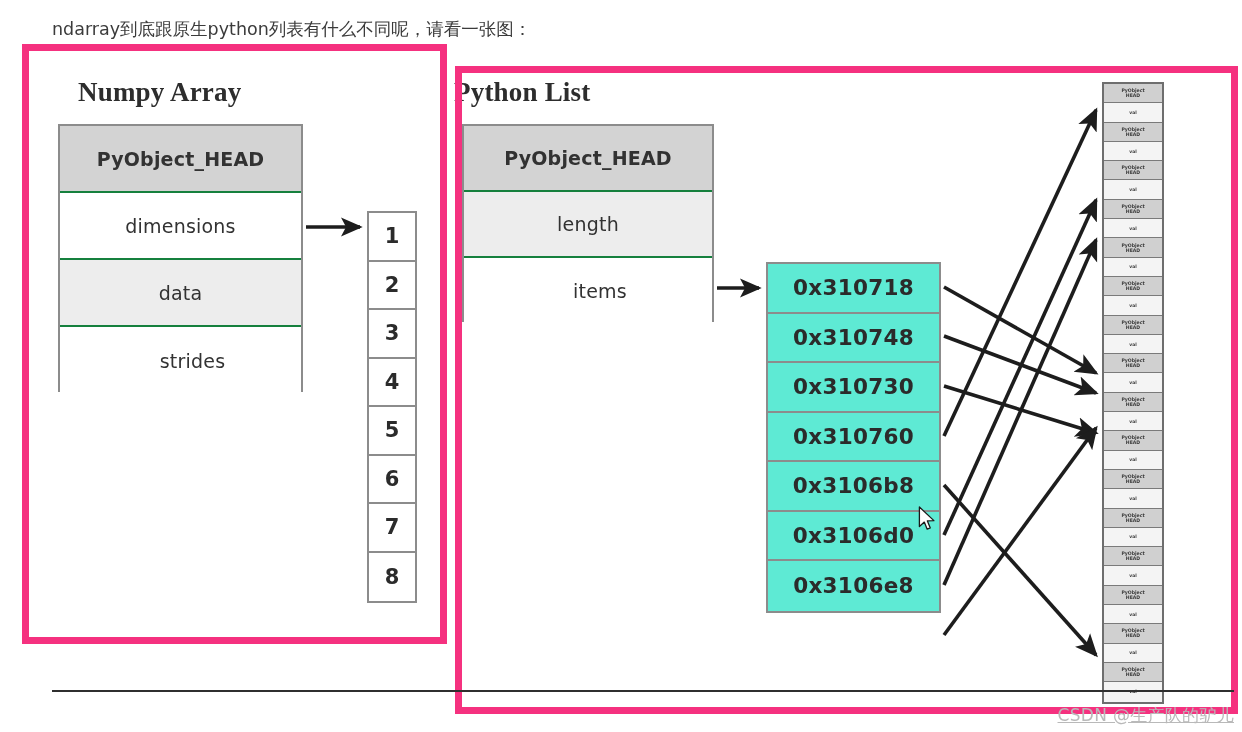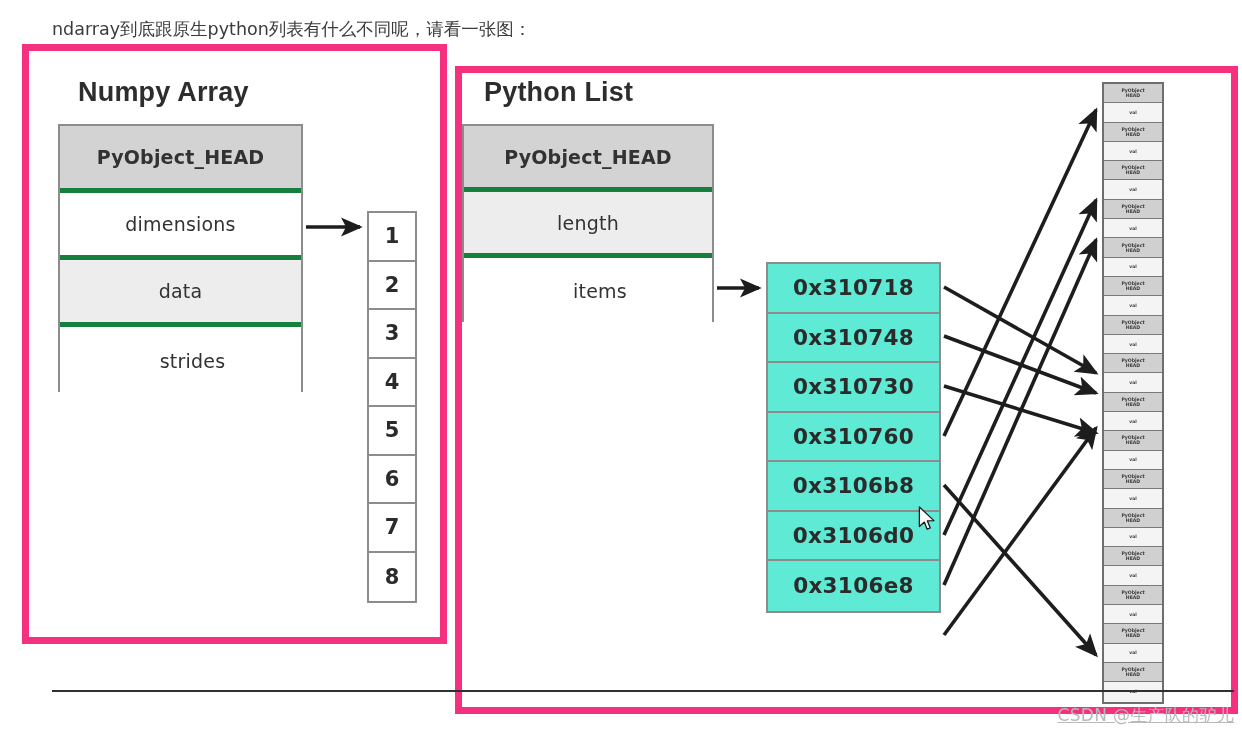--- a/index.html
+++ b/index.html
@@ -59,43 +59,43 @@
   #figure {
     position: absolute;
     left: 0;
     top: 55px;
     width: 1242px;
     height: 640px;
   }
 
   .diagram-title {
     position: absolute;
-    font-family: Liberation Sans, sans-serif;
+    font-family: Liberation Serif, serif;
     font-weight: bold;
     font-size: 27px;
     color: #2d2d2d;
     letter-spacing: .2px;
     white-space: nowrap;
   }
   #title-numpy  { left: 78px;  top: 22px; }
-  #title-python { left: 484px; top: 22px; }
+  #title-python { left: 454px; top: 22px; }
 
   
   .struct {
     position: absolute;
     border: 2px solid #8c8c8c;
     background: #ffffff;
     box-sizing: border-box;
   }
   #struct-numpy  { left: 58px;  top: 69px; width: 245px; height: 268px; }
   #struct-python { left: 462px; top: 69px; width: 252px; height: 198px; }
 
   .struct-row {
     box-sizing: border-box;
-    border-bottom: 5px solid #15803d;
+    border-bottom: 2px solid #15803d;
     display: flex;
     align-items: center;
     justify-content: center;
     font-family: "DejaVu Sans", "Liberation Sans", sans-serif;
     font-size: 19px;
     color: #323232;
     letter-spacing: .2px;
   }
   .struct-row:last-child { border-bottom: none; padding-left: 24px; }
   .struct-row.head   { background: #d3d3d3; font-weight: bold; }

